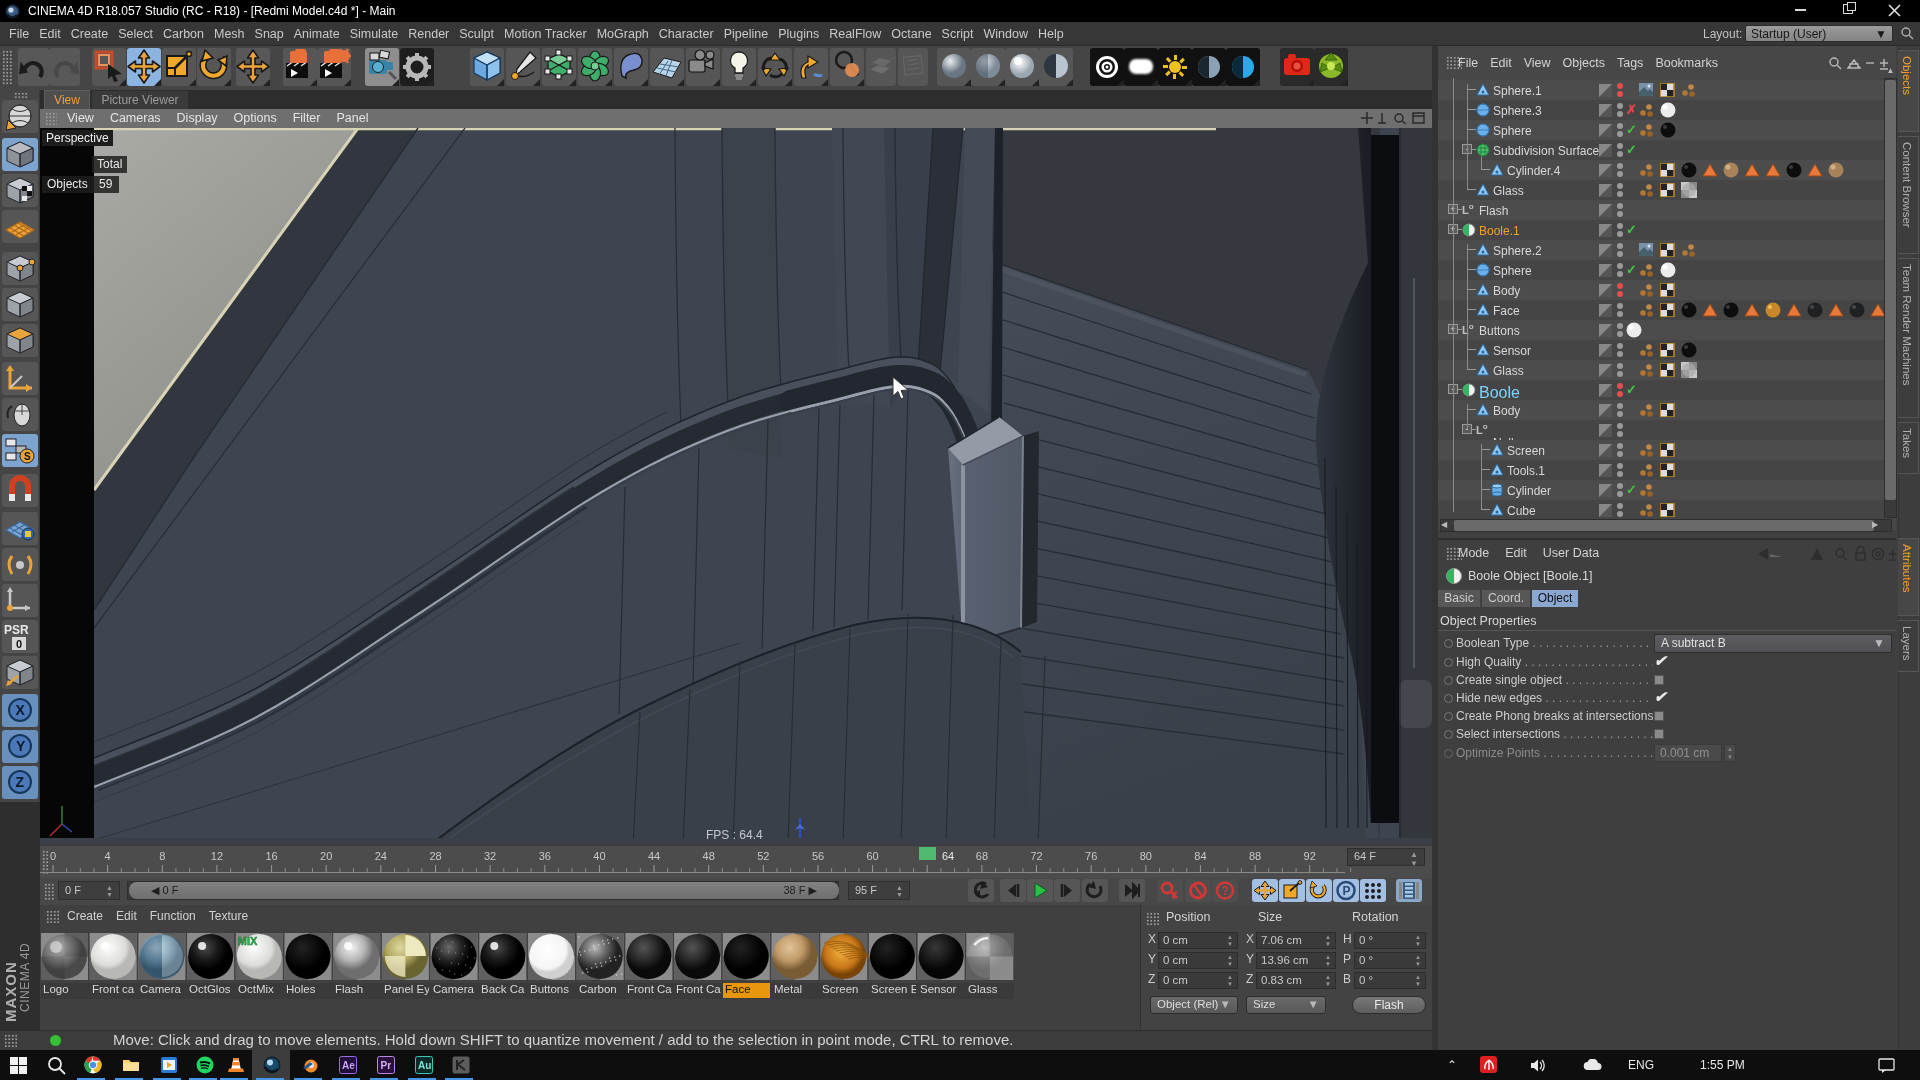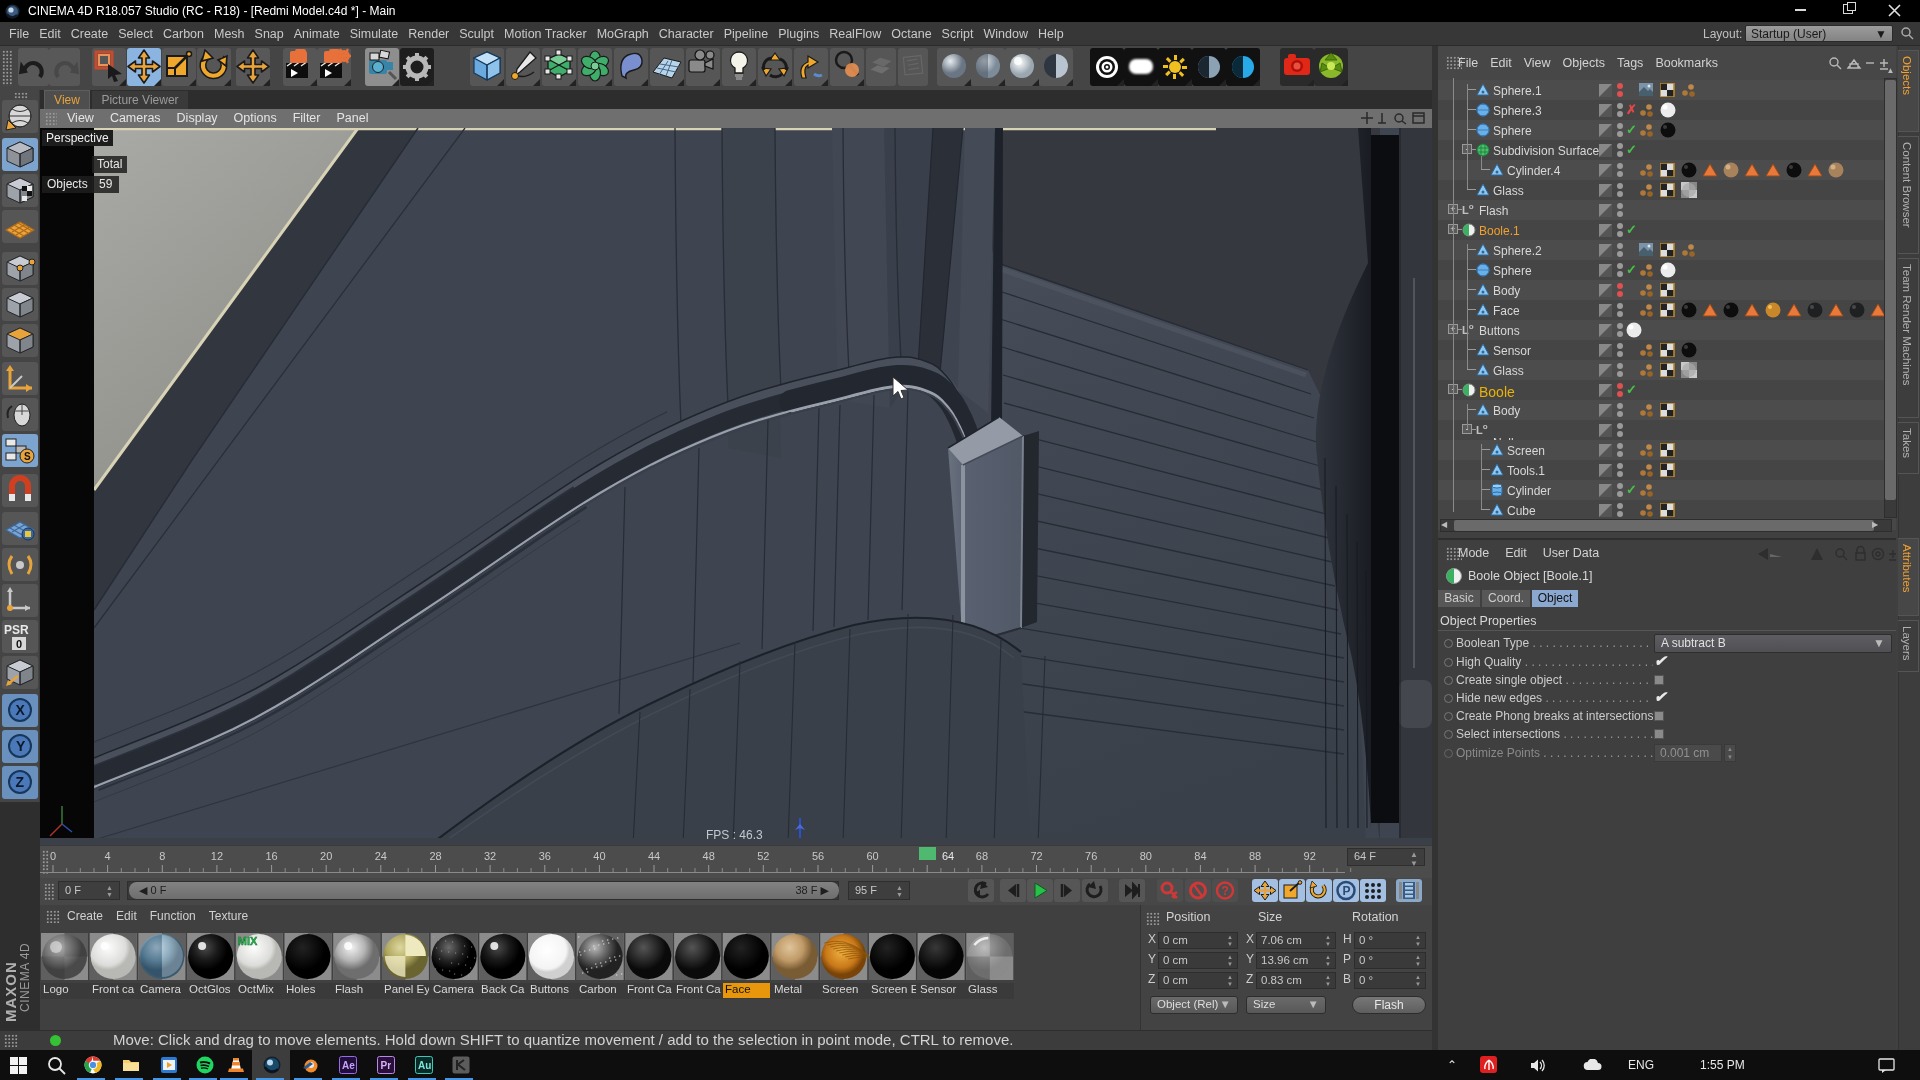--- a/index.html
+++ b/index.html
@@ -599,21 +599,21 @@
     <path d="M913,487 L906,717" stroke="#262b35" stroke-width="1.1" fill="none"></path>
     <path d="M961,512 L954,717" stroke="#262b35" stroke-width="1.1" fill="none"></path>
     <path d="M1005,528 L998,717" stroke="#262b35" stroke-width="1.1" fill="none"></path>
     <rect x="0" y="0" width="54" height="717" fill="#060606"></rect>
     <rect x="0" y="710" width="1392" height="7" fill="#3a3f48"></rect>
   </svg>
 <div class="ab" style="left:42px;top:130px;background:#1d1d1d;color:#f0f0f0;font-size:12px;padding:1px 4px">Perspective</div>
 <div class="ab" style="left:92px;top:156px;background:rgba(30,30,30,0.85);color:#e8e8e8;font-size:12px;padding:1px 5px 2px">Total</div>
 <div class="ab" style="left:42px;top:176px;background:rgba(30,30,30,0.85);color:#e8e8e8;font-size:12px;padding:1px 5px 2px">Objects</div>
 <div class="ab" style="left:92px;top:176px;background:rgba(30,30,30,0.85);color:#e8e8e8;font-size:12px;padding:1px 7px 2px">59</div>
-<div class="ab" style="left:706px;top:828px;color:#c4c8ce;font-size:12px">FPS : 46.3</div>
+<div class="ab" style="left:706px;top:828px;color:#c4c8ce;font-size:12px">FPS : 64.4</div>
 <svg class="ab" style="left:46px;top:800px" width="36" height="42">
     <g stroke-width="1.5">
       <path d="M16,24 L16,6" stroke="#3a7a3a"></path>
       <path d="M16,24 L4,36" stroke="#b03030"></path>
       <path d="M16,24 L26,32" stroke="#3050b0"></path>
     </g>
   </svg>
 <svg class="ab" style="left:793px;top:816px" width="14" height="26">
     <path d="M7,2 L7,22" stroke="#2a50d0" stroke-width="2"></path>
     <path d="M7,8 L2,14 L7,12 L12,14 Z" fill="#4a6ae0"></path>
@@ -745,21 +745,21 @@
     <line x1="1310.7" y1="23" x2="1310.7" y2="27" stroke="#8a8a8a"></line>
     <line x1="0" y1="27.5" x2="1305" y2="27.5" stroke="#8a8a8a"></line>
     <rect x="879" y="2" width="17" height="13" fill="#4fba6f"></rect>
     <text x="908" y="15" font-size="11" fill="#e8e8e8" text-anchor="middle">64</text>
   </svg>
 <div class="ab" style="left:1347px;top:848px;width:78px;height:18px;background:#3e3e3e;border:1px solid #2e2e2e;color:#c8c8c8;font-size:11px;padding:1px 6px">64 F<span style="float:right;font-size:8px;color:#999">▲<br>▼</span></div>
 <div class="ab" style="left:40px;top:878px;width:1392px;height:27px;background:#474747"></div>
 <div class="ab grip" style="left:44px;top:883px;width:10px;height:18px"></div>
 <div class="ab" style="left:58px;top:881px;width:62px;height:19px;background:#3e3e3e;border:1px solid #2e2e2e;color:#c8c8c8;font-size:11px;padding:2px 6px">0 F<span style="float:right;font-size:7px;color:#999;line-height:7px">▲<br>▼</span></div>
 <div class="ab" style="left:127px;top:881px;width:712px;height:19px;background:#383838;border:1px solid #2e2e2e"></div>
-<div class="ab" style="left:129px;top:882px;width:710px;height:17px;background:linear-gradient(#828282,#6e6e6e);border-radius:8px;color:#1e1e1e;font-size:11px;padding:2px 10px">◀ 0 F<span style="float:right">38 F ▶</span></div>
+<div class="ab" style="left:129px;top:882px;width:710px;height:17px;background:linear-gradient(#828282,#6e6e6e);border-radius:8px;color:#1e1e1e;font-size:11px;padding:2px 22px">◀ 0 F<span style="float:right">38 F ▶</span></div>
 <div class="ab" style="left:848px;top:881px;width:62px;height:19px;background:#3e3e3e;border:1px solid #2e2e2e;color:#c8c8c8;font-size:11px;padding:2px 6px">95 F<span style="float:right;font-size:7px;color:#999;line-height:7px">▲<br>▼</span></div>
 <div class="tile" style="left:968px;top:879px;width:26px;height:23px;background:#565656"><svg width="26" height="23" viewBox="0 0 26 23">
       <path d="M18,5 a7,7 0 1 0 2,10" stroke="#1e1e1e" stroke-width="3" fill="none"></path>
       <path d="M14,2 L20,8 L12,10 Z" fill="#1e1e1e"></path>
       <path d="M6,14 L12,11 L12,18 Z" fill="#1e1e1e"></path>
     </svg></div>
 <div class="tile" style="left:1000px;top:879px;width:26px;height:23px;background:#565656"><svg width="26" height="23" viewBox="0 0 26 23">
       <path d="M16,5 L8,11.5 L16,18 Z" fill="#1e1e1e"></path>
       <path d="M18,5 L18,18" stroke="#1e1e1e" stroke-width="2.5"></path>
     </svg></div>
@@ -1571,21 +1571,21 @@
     <rect x="8" y="8" width="8" height="8" fill="#c8c8c8"></rect>
     <circle cx="8" cy="8" r="7" fill="#aaa" opacity="0.7"></circle>
   </svg>
 <div class="ab" style="left:1438px;top:380px;width:446px;height:20px;background:#454545"></div>
 <div class="ab" style="left:1453px;top:389px;width:9px;height:1px;background:#9a9a9a"></div>
 <div class="ab" style="left:1448px;top:384px;width:10px;height:10px;background:#5a5a5a;border:1px solid #9a9a9a;color:#ddd;font-size:9px;line-height:8px;text-align:center">-</div>
 <svg class="ab" style="left:1462px;top:383px" width="14" height="14">
     <circle cx="7" cy="7" r="6" fill="#f0f0f0" stroke="#888"></circle>
     <path d="M7,1 a6,6 0 0 0 0,12 Z" fill="#3ab060"></path>
   </svg>
-<div class="ab" style="left:1479px;top:384px;color:#eab308;font-size:14px;white-space:nowrap">Boole</div>
+<div class="ab" style="left:1479px;top:384px;color:#7dd3fc;font-size:16px;white-space:nowrap">Boole</div>
 <svg class="ab" style="left:1599px;top:384px" width="13" height="13">
     <rect width="13" height="13" fill="#888"></rect>
     <path d="M13,0 L0,13 L13,13 Z" fill="#555"></path>
   </svg>
 <div class="ab" style="left:1617px;top:383px;width:6px;height:6px;border-radius:50%;background:#e05050"></div>
 <div class="ab" style="left:1617px;top:391px;width:6px;height:6px;border-radius:50%;background:#e05050"></div>
 <div class="ab" style="left:1626px;top:382px;color:#48c048;font-size:13px;font-weight:bold">✓</div>
 <div class="ab" style="left:1438px;top:400px;width:446px;height:20px;background:#4c4c4c"></div>
 <div class="ab" style="left:1467px;top:409px;width:9px;height:1px;background:#9a9a9a"></div>
 <svg class="ab" style="left:1476px;top:403px" width="14" height="14">

